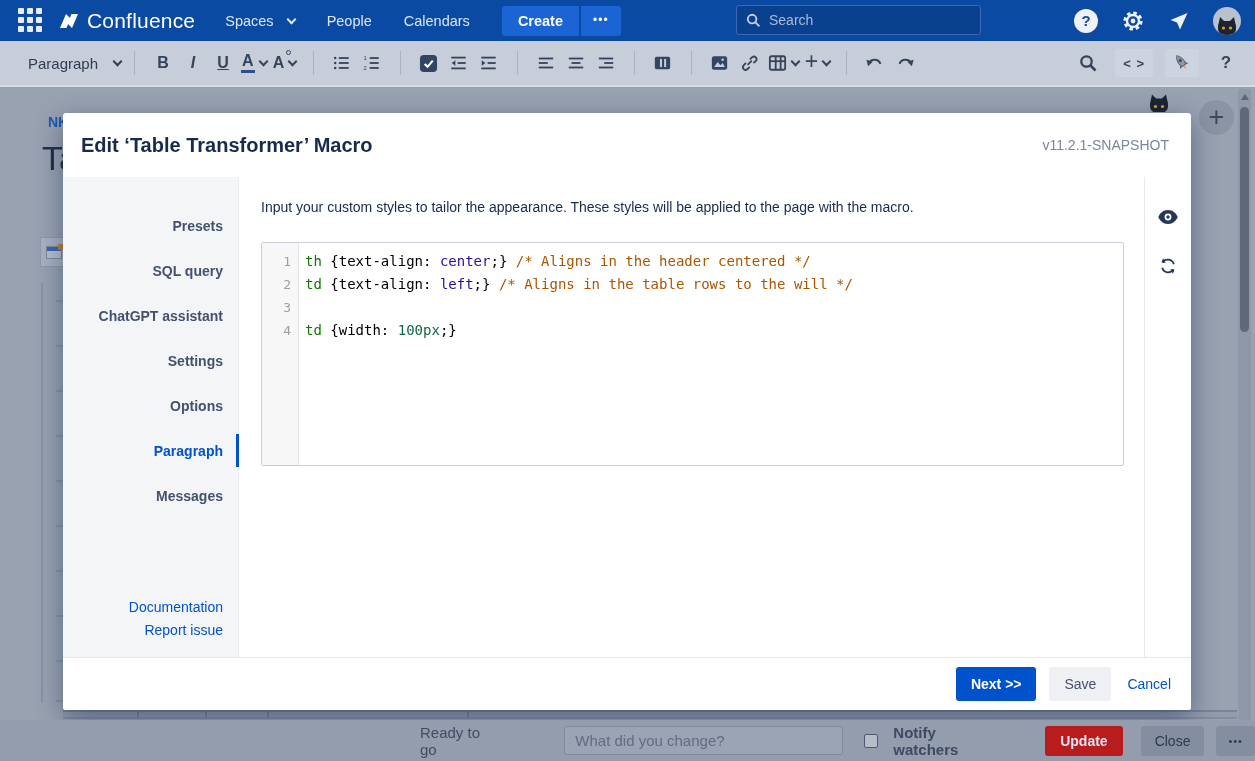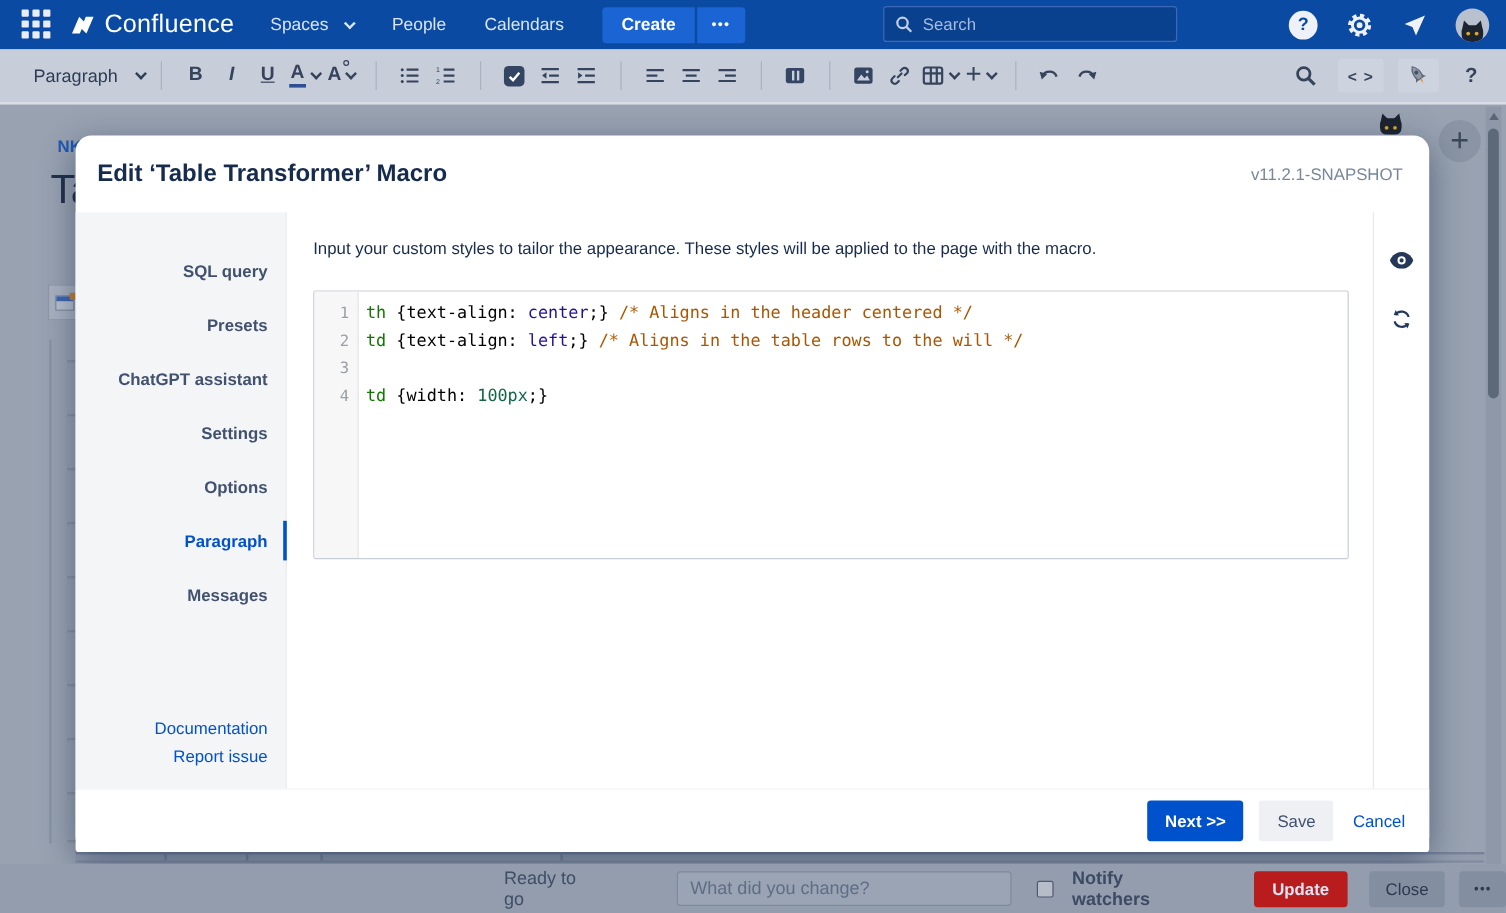--- a/index.html
+++ b/index.html
@@ -73,21 +73,21 @@
   .plus-fab { position:absolute; left:1199px; top:11px; width:35px; height:35px; border-radius:50%;
               background:#8a94a4; color:#3b4859; font-size:27px; font-weight:300; display:flex;
               align-items:center; justify-content:center; cursor:pointer; }
   .scrollbar { position:absolute; right:4px; top:0; width:13px; height:631px; background:#8e98a9; }
   .sb-up { position:absolute; top:5px; left:2.5px; width:0; height:0; border-left:4px solid transparent;
            border-right:4px solid transparent; border-bottom:6px solid #5a6577; }
   .sb-thumb { position:absolute; top:18px; left:2px; width:9px; height:225px; border-radius:5px; background:#5d6878; cursor:grab; }
 
   
   .dialog { position:absolute; left:63px; top:113px; width:1128px; height:597px; background:#fff;
-            border-radius:13px; box-shadow:0 8px 28px rgba(9,30,66,.45); display:flex; flex-direction:column; }
+            border-radius:3px; box-shadow:0 8px 28px rgba(9,30,66,.45); display:flex; flex-direction:column; }
   .dlg-header { height:64px; display:flex; align-items:center; padding:0 22px 0 18px; }
   .dlg-title { font-size:20px; font-weight:700; color:#172b4d; }
   .dlg-version { margin-left:auto; font-size:14px; color:#7a869a; }
   .dlg-body { flex:1; display:flex; min-height:0; }
   .side { width:176px; background:#f4f5f7; border-right:1px solid #ebecf0; position:relative; padding-top:26px; }
   .side-item { height:45px; display:flex; align-items:center; justify-content:flex-end; padding-right:15px;
                font-size:14px; font-weight:600; color:#42526e; cursor:pointer; position:relative; }
   .side-item.active { color:#0052cc; }
   .side-item.active::after { content:""; position:absolute; right:-1px; top:6px; width:3px; height:33px; background:#0052cc; }
   .side-links { position:absolute; bottom:15px; right:0; left:0; text-align:right; padding-right:15px; }
@@ -418,22 +418,22 @@
   </div>
 
   <div class="dialog">
     <div class="dlg-header">
       <div class="dlg-title">Edit ‘Table Transformer’ Macro</div>
       <div class="dlg-version">v11.2.1-SNAPSHOT</div>
     </div>
     <div class="dlg-body">
       <div class="side">
         <div id="sidebar-items">
+            <div class="side-item">Presets</div>
             <div class="side-item">SQL query</div>
-            <div class="side-item">Presets</div>
             <div class="side-item">ChatGPT assistant</div>
             <div class="side-item">Settings</div>
             <div class="side-item">Options</div>
             <div class="side-item active">Paragraph</div>
             <div class="side-item">Messages</div>
           </div>
         <div class="side-links" id="sidebar-links">
             <a class="side-link">Documentation</a>
             <a class="side-link">Report issue</a>
           </div>

